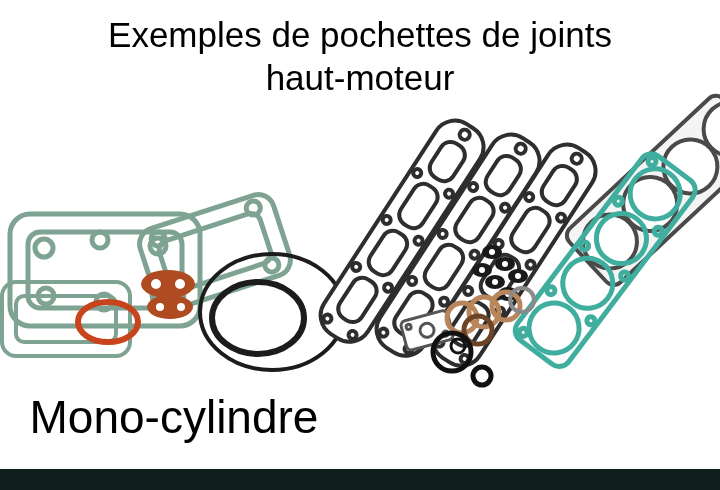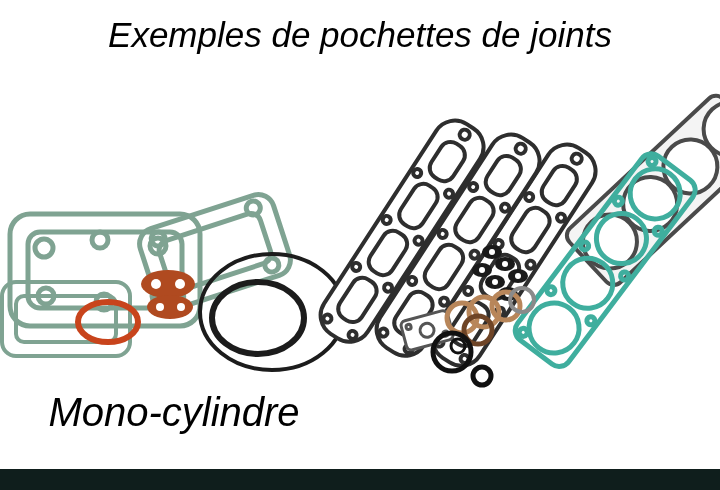--- a/index.html
+++ b/index.html
@@ -3,36 +3,35 @@
 <meta charset="utf-8">
 <style>
   html, body { margin: 0; padding: 0; background: #888; }
   .page {
     position: relative;
     width: 720px;
     height: 490px;
     background: #ffffff;
     overflow: hidden;
     font-family: "Liberation Sans", sans-serif;
-    font-style: italic;
   }
   .title {
     position: absolute;
     top: 14px;
     left: 0;
     width: 720px;
     text-align: center;
     font-size: 35px;
     line-height: 1.22;
     color: #000000;
     letter-spacing: 0px;
   }
   .label {
     position: absolute;
-    font-size: 40px;
+    font-size: 46px;
     color: #000000;
     text-align: center;
   }
   .label-mono { left: 28px;  top: 390px; width: 292px; }
   .label-multi { left: 388px; top: 397px; width: 292px; }
   .bottom-bar {
     position: absolute;
     left: 0; bottom: 0;
     width: 720px; height: 21px;
     background: #0f1e1c;
@@ -43,20 +42,21 @@
     pointer-events: none;
   }
 </style>
 </head>
 <body>
 
 <div class="page">
 
   <div class="title">
     <div>Exemples de pochettes de joints</div>
+    <div>haut-moteur</div>
   </div>
 
   <svg class="art" width="720" height="490" viewBox="0 0 720 490">
 
     <defs>
       <g id="ladder-shape">
         <rect x="0" y="-26" width="250" height="52" rx="22" fill="#ffffff"></rect>
         <rect x="20" y="-13" width="46" height="26" rx="11" fill="#ffffff"></rect>
         <rect x="76" y="-13" width="46" height="26" rx="11" fill="#ffffff"></rect>
         <rect x="132" y="-13" width="46" height="26" rx="11" fill="#ffffff"></rect>

